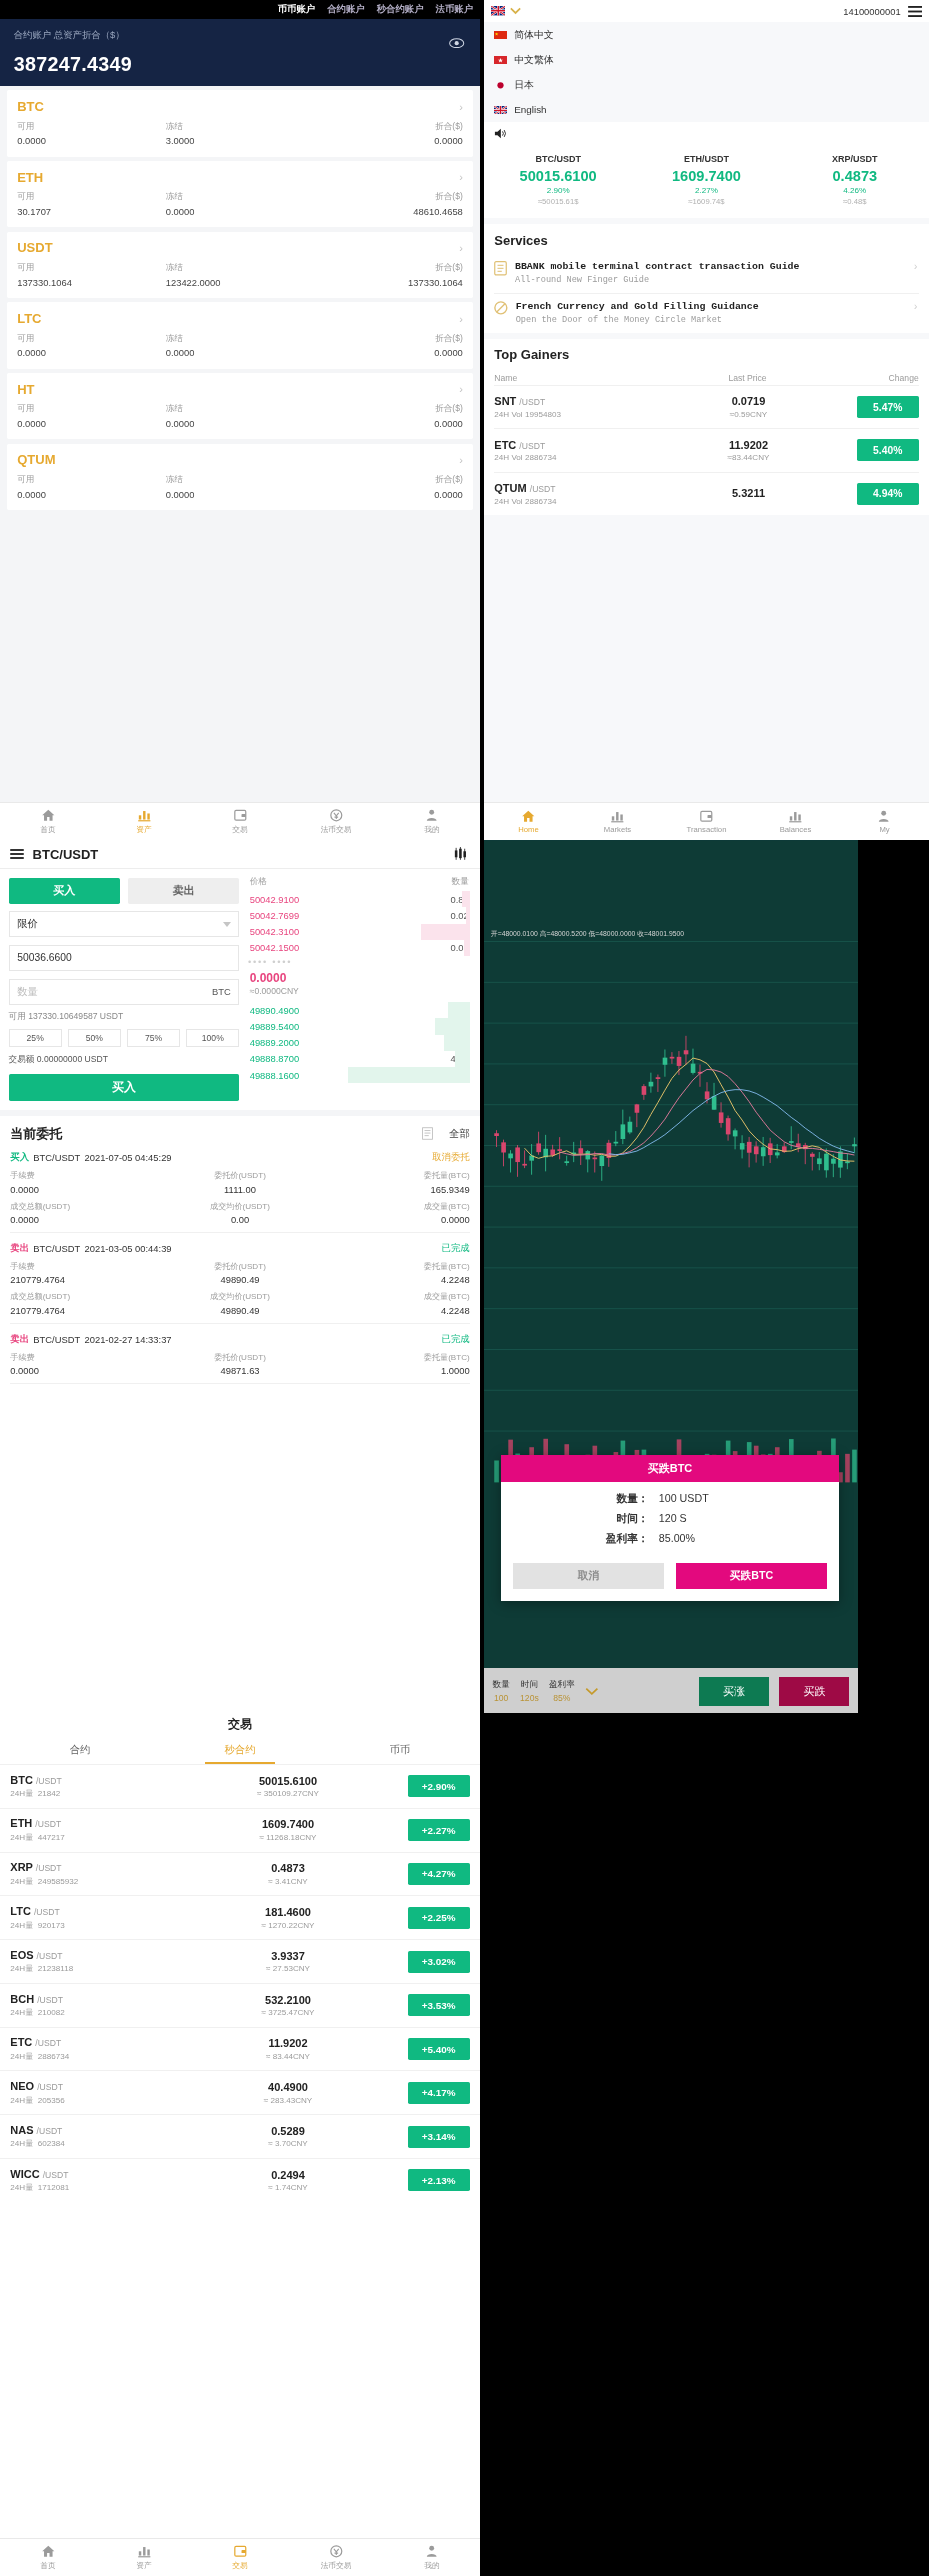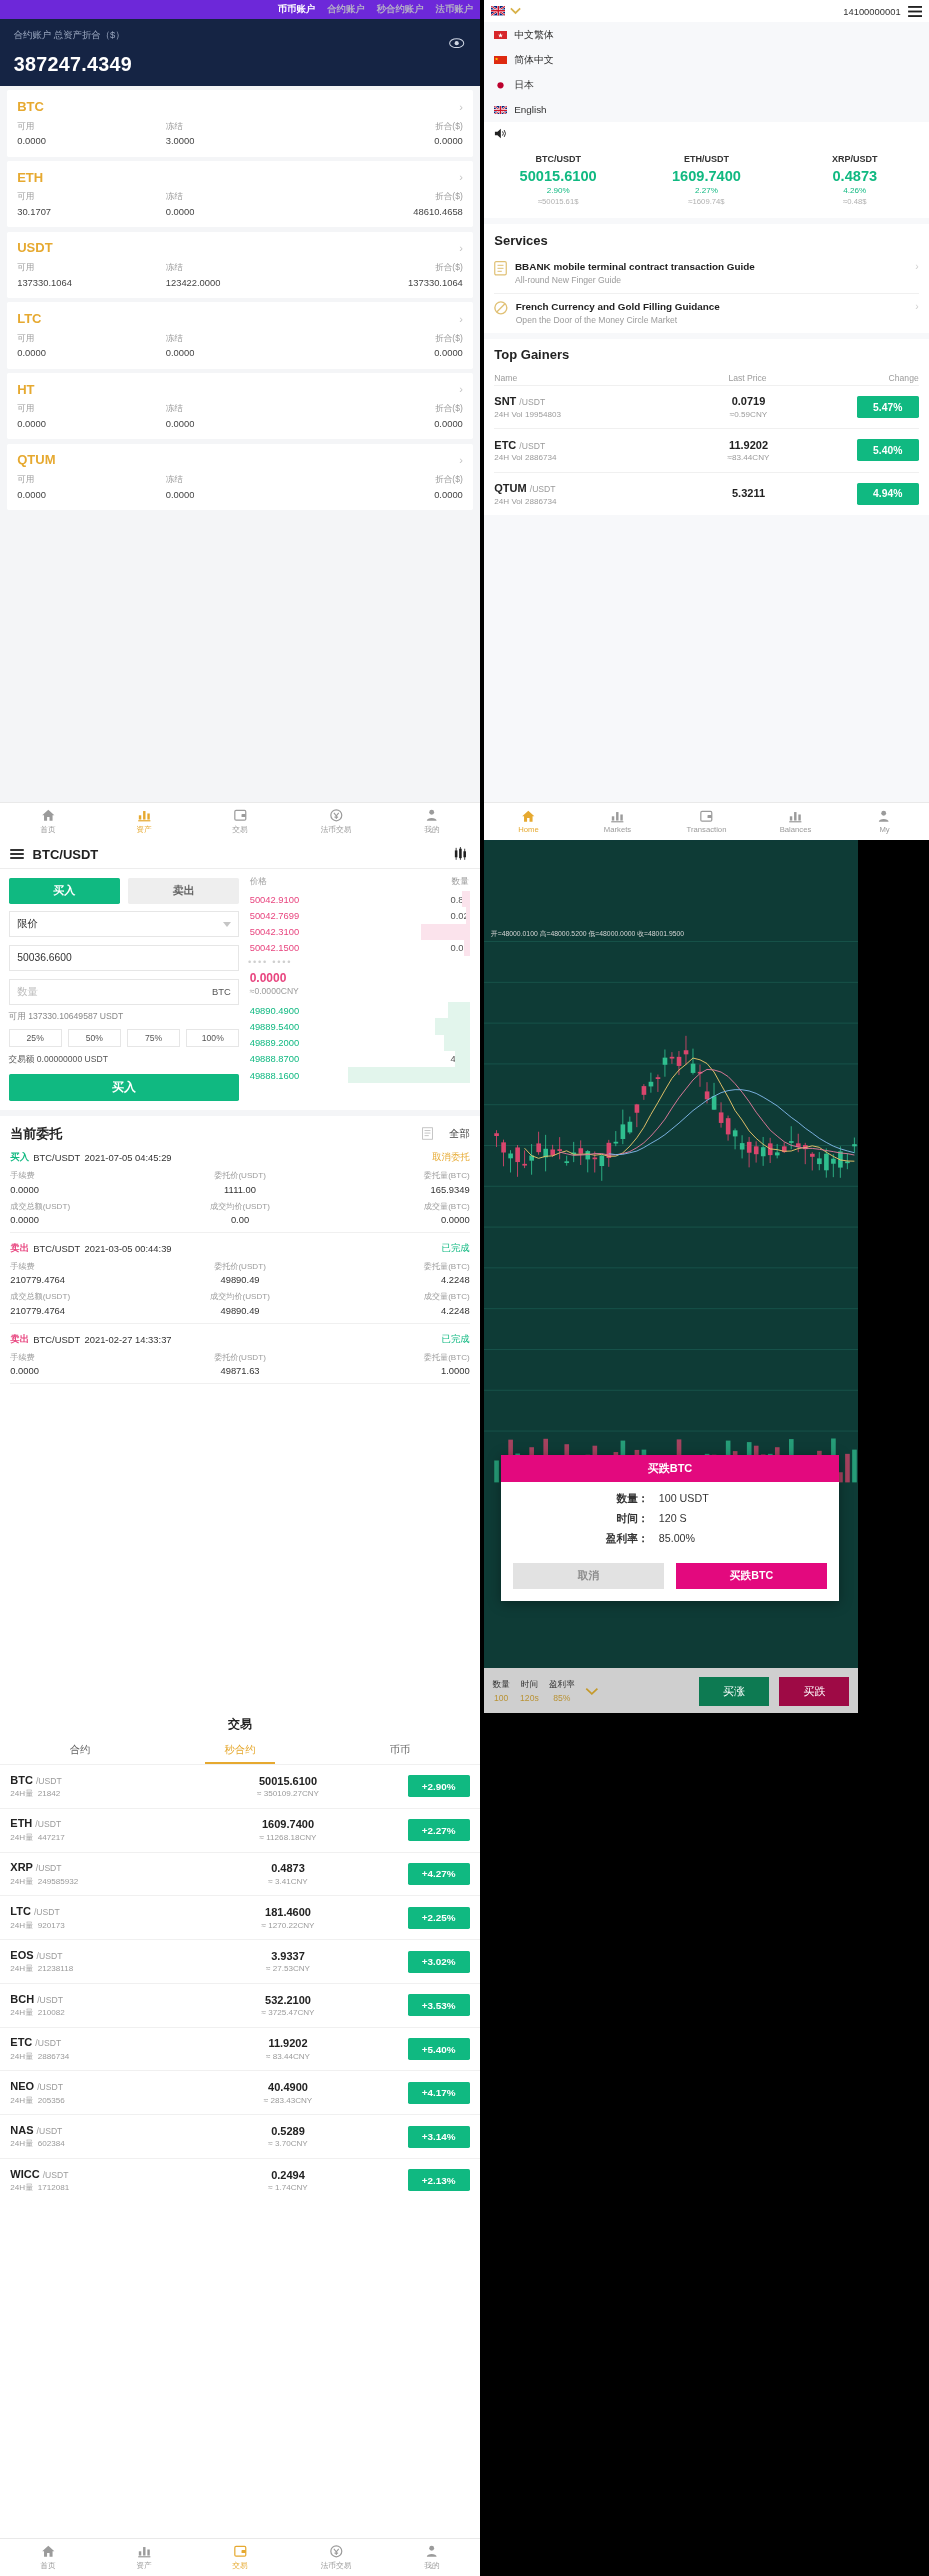--- a/index.html
+++ b/index.html
@@ -7,21 +7,21 @@
     width:929px; height:2576px;
     background:#000;
     font-family:"Liberation Sans","DejaVu Sans",sans-serif;
     overflow:hidden; position:relative;
   }
   .panel { position:absolute; overflow:hidden; background:#fff; }
 
   
   #assets-panel { left:0; top:0; width:480px; height:840px; background:#f4f5f7; }
   .acct-tabs {
-    height:19px; background:#6d28d9; display:flex; align-items:center;
+    height:19px; background:#000000; display:flex; align-items:center;
     justify-content:flex-end; gap:12px; padding-right:6.9px;
   }
   .acct-tab { color:#b3aec6; font-size:9.4px; font-weight:bold; }
   .acct-tab.active { color:#ffffff; }
 
   .acct-head { background:#152444; height:67px; padding:10.3px 13.7px; position:relative; }
   .acct-head .lbl { color:#9aa7bf; font-size:9.4px; }
   .acct-head .amt { color:#fff; font-size:19.7px; font-weight:bold; margin-top:10.3px; letter-spacing:0.3px;}
   .eye { position:absolute; right:15.4px; top:19px; width:15.4px; height:10.3px; }
 
@@ -133,21 +133,21 @@
   .flag { width:13px; height:8.6px; display:inline-block; }
   .speaker-bar { height:22px; background:#fff; display:flex; align-items:center; padding:0 10.3px; }
   .tickers { background:#fff; display:flex; padding:10.3px 0 12px; }
   .tk { flex:1; text-align:center; }
   .tk .pair { font-size:9px; font-weight:bold; color:#333; }
   .tk .px { font-size:14.6px; font-weight:bold; color:#10b981; margin-top:3.4px; }
   .tk .pc { font-size:8.1px; color:#10b981; margin-top:2.6px; }
   .tk .usd { font-size:7.7px; color:#b0b0b0; margin-top:1.7px; }
   .sec { background:#fff; margin-top:6px; padding:8.6px 10.3px 0; }
   .sec h2 { font-size:13px; color:#222; margin-bottom:6px;}
-  .svc { display:flex; align-items:flex-start; gap:7.7px; padding:7.7px 0; border-bottom:0.9px solid #f0f0f0; }
+  .svc { display:flex; align-items:flex-start; gap:7.7px; padding:7.7px 0; border-bottom:0.9px solid #f0f0f0;font-family:Liberation Mono, monospace; }
   .svc:last-child{ border-bottom:0; }
   .svc .t { font-size:9.9px; font-weight:bold; color:#222; }
   .svc .s { font-size:8.6px; color:#9b9b9b; margin-top:2.6px; }
   .svc .ch { margin-left:auto; color:#cfcfcf; font-size:10.3px; }
   .tg-head { display:flex; font-size:8.6px; color:#9b9b9b; padding:5.1px 0 1.7px; }
   .tg-head .c1{width:146px;} .tg-head .c2{flex:1;text-align:center;} .tg-head .c3{width:64px;text-align:right;}
   .tg-row { display:flex; align-items:center; padding:9.4px 0; border-top:0.9px solid #f0f0f0; }
   .tg-c1 { width:146px; }
   .tg-sym { font-size:11px; font-weight:bold; color:#222; }
   .tg-sym small { font-size:8.6px; color:#9b9b9b; font-weight:normal; }
@@ -725,31 +725,31 @@
     <svg width="14.6" height="11" viewBox="0 0 17 13">
       <rect y="0" width="17" height="2.2" fill="#222"></rect>
         <rect y="5.4" width="17" height="2.2" fill="#222"></rect>
         <rect y="10.8" width="17" height="2.2" fill="#222"></rect>
     </svg>
   </div>
 
   <div class="lang-list" id="lang-list">
   <div class="lang-item">
     <span class="flag"><svg viewBox="0 0 15 10">
+            <rect width="15" height="10" fill="#de2910"></rect>
+            <path d="M3 1.6 L3.5 3 L5 3 L3.8 3.9 L4.2 5.3 L3 4.4 L1.8 5.3 L2.2 3.9 L1 3 L2.5 3 Z" fill="#ffde00"></path>
+          </svg></span>
+    <span>简体中文</span>
+  </div>
+  <div class="lang-item">
+    <span class="flag"><svg viewBox="0 0 15 10">
             <rect width="15" height="10" fill="#d7262a"></rect>
             <path d="M7.5 2.2 L8.3 4.2 L10.4 4.2 L8.7 5.5 L9.4 7.5 L7.5 6.3 L5.6 7.5 L6.3 5.5 L4.6 4.2 L6.7 4.2 Z" fill="#fff"></path>
           </svg></span>
     <span>中文繁体</span>
-  </div>
-  <div class="lang-item">
-    <span class="flag"><svg viewBox="0 0 15 10">
-            <rect width="15" height="10" fill="#de2910"></rect>
-            <path d="M3 1.6 L3.5 3 L5 3 L3.8 3.9 L4.2 5.3 L3 4.4 L1.8 5.3 L2.2 3.9 L1 3 L2.5 3 Z" fill="#ffde00"></path>
-          </svg></span>
-    <span>简体中文</span>
   </div>
   <div class="lang-item">
     <span class="flag"><svg viewBox="0 0 15 10">
             <rect width="15" height="10" fill="#f7f8fa"></rect>
             <circle cx="7.5" cy="5" r="3.6" fill="#bc002d"></circle>
           </svg></span>
     <span>日本</span>
   </div>
   <div class="lang-item">
     <span class="flag"><svg viewBox="0 0 15 10">

